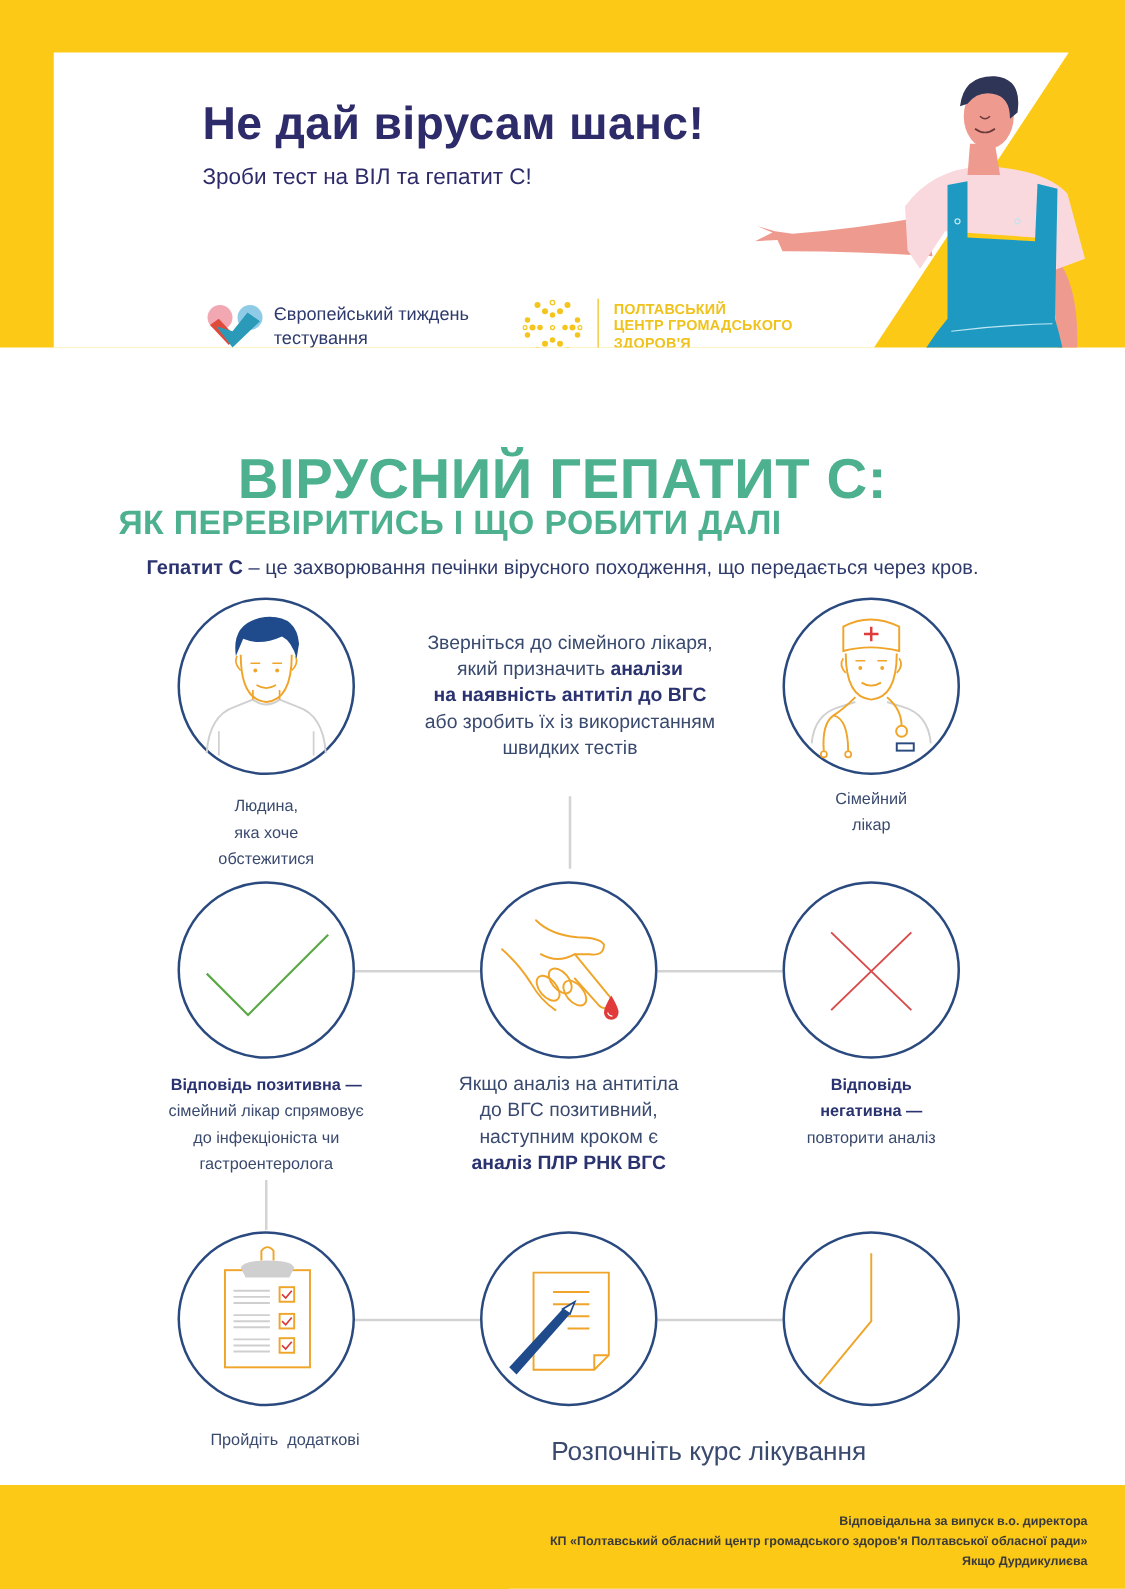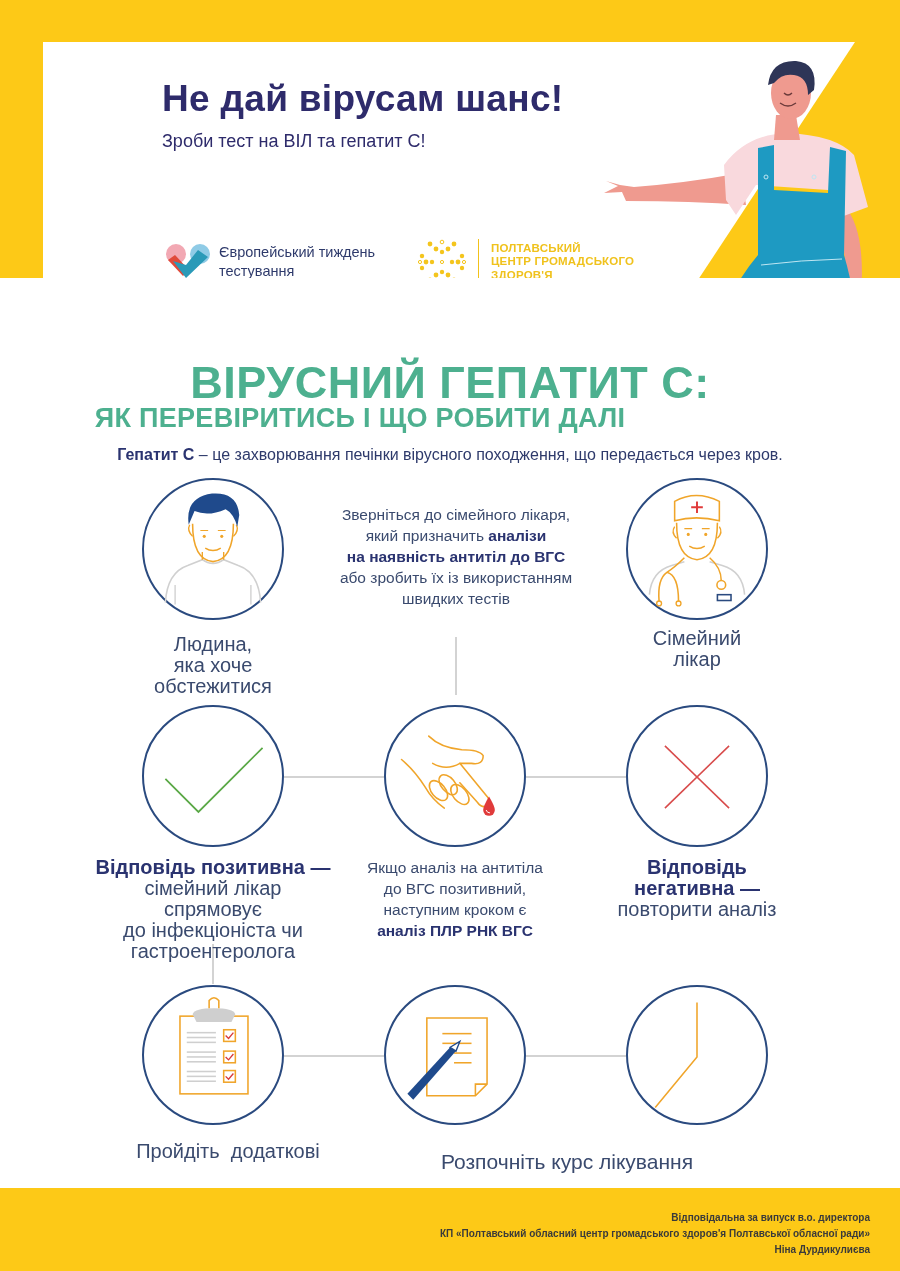--- a/index.html
+++ b/index.html
@@ -21,21 +21,21 @@
   
   .main-title { position: absolute; left: 0; top: 357px; width: 900px; text-align: center; font-size: 45px; font-weight: 700; color: #4db08f; letter-spacing: 0.5px; }
   .main-subtitle { position: absolute; left: 0; top: 403px; width: 720px; text-align: center; font-size: 27px; font-weight: 700; color: #4db08f; letter-spacing: 0.3px; }
   .definition { position: absolute; left: 0; top: 446px; width: 900px; text-align: center; font-size: 16px; color: #2e3a6b; }
   .definition b { font-weight: 700; color: #2a3370; }
 
   
   .connector { position: absolute; background: #d3d3d3; }
   .circle { position: absolute; border: 2px solid #2a4a7f; border-radius: 50%; background: #fff; }
   .circle svg { position: absolute; left: 0; top: 0; width: 100%; height: 100%; }
-  .caption { position: absolute; text-align: center; font-size: 20px; line-height: 21px; color: #3a4a6e; }
+  .caption { position: absolute; text-align: center; font-size: 13px; line-height: 21px; color: #3a4a6e; }
   .caption b { font-weight: 700; color: #2a3370; }
   .desc { position: absolute; text-align: center; font-size: 15.5px; line-height: 21px; color: #3a4a6e; }
   .desc b { font-weight: 700; color: #2a3370; }
 
   
   .footer { position: absolute; left: 0; top: 1188px; width: 900px; height: 92px; background: #fdc917; }
   .footer-text { position: absolute; right: 30px; top: 22px; text-align: right; font-size: 10px; line-height: 16px; font-weight: 700; color: #3a3a3a; }
 </style>
 </head>
 <body>
@@ -282,15 +282,15 @@
     <polyline points="71,16 71,72 28,124" fill="none" stroke="#f0a52a" stroke-width="1.6"></polyline>
   </svg>
 </div>
 
 <div class="caption" style="left:387px; top:1151px; width:360px; font-size:21px; color:#3a4a6e;">Розпочніть курс лікування</div>
 
 <div class="footer">
   <div class="footer-text">
     <div>Відповідальна за випуск в.о. директора</div>
     <div>КП «Полтавський обласний центр громадського здоров'я Полтавської обласної ради»</div>
-    <div>Ніна Дурдикулиєва</div>
+    <div>Якщо Дурдикулиєва</div>
   </div>
 </div>
 
 </body></html>

